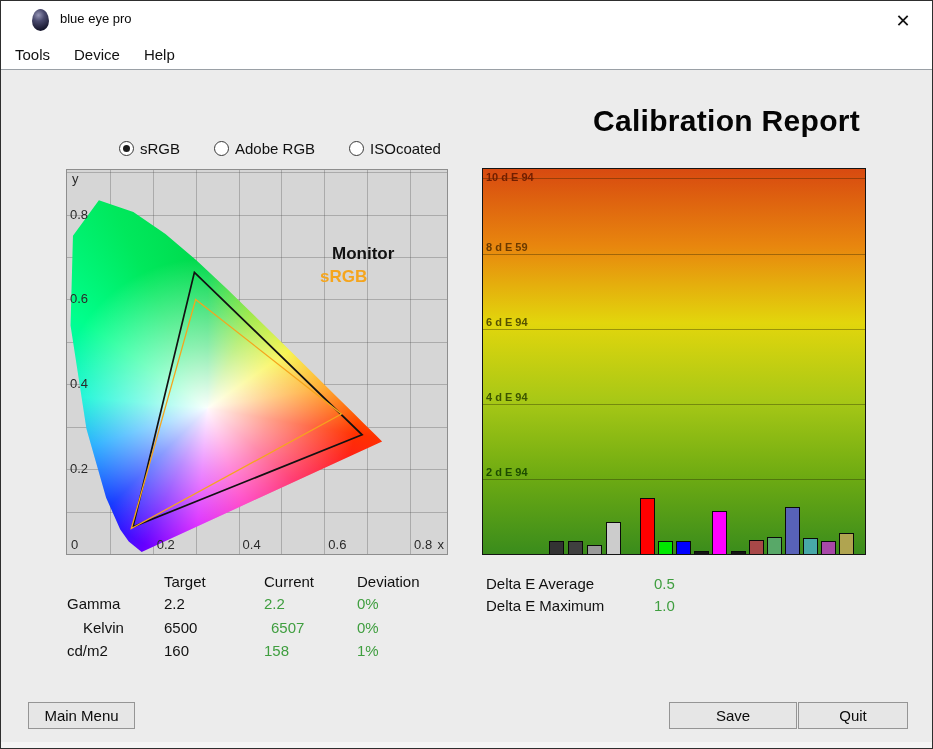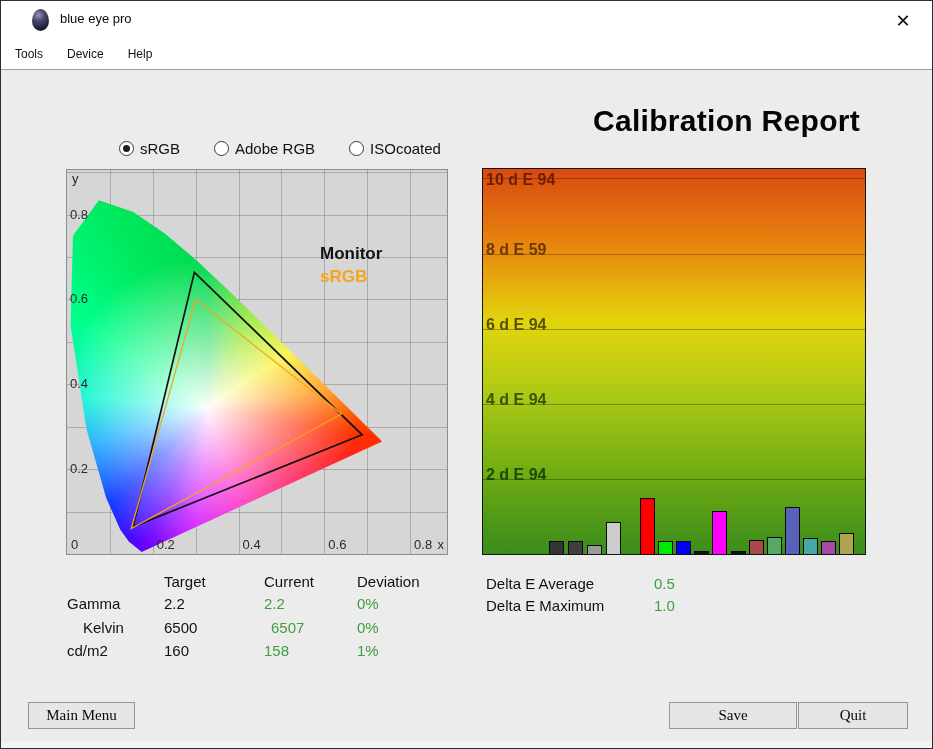--- a/index.html
+++ b/index.html
@@ -9,21 +9,21 @@
   
   .titlebar{position:absolute;top:0;left:0;right:0;height:38px;background:#ffffff;}
   .app-icon{position:absolute;left:31px;top:8px;width:17px;height:22px;
     border-radius:50% 50% 50% 50%/55% 55% 45% 45%;
     background:radial-gradient(circle at 38% 28%,#9595b5 0%,#4a4a6e 32%,#16162c 78%);}
   .window-title{position:absolute;left:59px;top:10px;font-size:13px;color:#0a0a0a;}
   .close-btn{position:absolute;right:10px;top:7px;width:38px;height:26px;border:none;background:transparent;
     font-size:18px;font-weight:300;color:#111;text-align:center;line-height:26px;cursor:default;padding:0;}
   
   .menubar{position:absolute;top:38px;left:0;right:0;height:30px;background:#ffffff;
-    display:flex;align-items:center;padding-left:12px;gap:20px;font-size:12px;}
+    display:flex;align-items:center;padding-left:12px;gap:20px;font-size:15px;}
   .menu-item{padding:2px 2px;}
   
   .content{position:absolute;top:68px;left:0;width:933px;height:673px;
     background:#ececec;border-top:1px solid #9aa0a6;box-sizing:border-box;}
   
   .radio-group{position:absolute;left:118px;top:70px;display:flex;gap:34px;align-items:center;font-size:15px;}
   .radio-item{display:flex;align-items:center;gap:6px;}
   .radio-circle{width:15px;height:15px;border-radius:50%;border:1px solid #3a3a3a;background:#fff;
     position:relative;box-sizing:border-box;flex:0 0 auto;}
   .radio-circle.selected::after{content:"";position:absolute;left:3px;top:3px;width:7px;height:7px;
@@ -43,32 +43,32 @@
         #ff0048 130deg,#ff00b4 160deg,#d400ff 185deg,#6400ff 205deg,#0028ff 225deg,
         #00a0ff 252deg,#00f5d2 275deg,#00ff8c 305deg,#00e85c 335deg,#00d84a 360deg);}
   .cie-svg{position:absolute;left:0;top:0;width:100%;height:100%;}
   .tick-label{position:absolute;font-size:13px;color:#2a2a2a;}
   .axis-letter{position:absolute;font-size:13px;color:#2a2a2a;}
   .cie-legend{position:absolute;left:253px;top:72px;font-size:17px;font-weight:bold;line-height:23px;}
   
   .delta-chart{position:absolute;left:481px;top:98px;width:384px;height:387px;
     border:1px solid #141414;box-sizing:border-box;overflow:hidden;}
   .delta-line{position:absolute;left:0;right:0;height:1px;background:rgba(30,25,0,0.35);}
-  .delta-label{position:absolute;left:3px;font-size:16px;font-weight:bold;white-space:nowrap;}
+  .delta-label{position:absolute;left:3px;font-size:11px;font-weight:bold;white-space:nowrap;}
   .delta-bar{position:absolute;bottom:0;width:15px;border:1px solid #0a0a0a;border-bottom:none;box-sizing:border-box;}
   
   .results-table{position:absolute;left:66px;top:503px;width:380px;height:95px;font-size:15px;}
   .results-table span{position:absolute;white-space:nowrap;}
   .green{color:#3f9e3f;}
   
   .delta-summary{position:absolute;left:485px;top:505px;width:300px;font-size:15px;}
   .delta-summary span{position:absolute;white-space:nowrap;}
   
   .btn{position:absolute;height:27px;background:#e6e6e6;border:1px solid #959595;
-    font-family:Liberation Serif, serif;font-size:15px;color:#0a0a0a;
+    font-family:Liberation Sans, sans-serif;font-size:15px;color:#0a0a0a;
     display:flex;align-items:center;justify-content:center;box-sizing:border-box;padding:0;}
   .btn-main{left:27px;top:632px;width:107px;}
   .btn-cal{left:156px;top:632px;width:107px;border:2px solid #0b6fd7;background:#ededed;position:absolute;}
   .btn-cal::before{content:"";position:absolute;left:2px;top:2px;right:2px;bottom:2px;border:1px dotted #444;}
   .btn-save{left:668px;top:632px;width:128px;}
   .btn-quit{left:797px;top:632px;width:110px;}
 </style>
 </head>
 <body>
 
@@ -133,21 +133,21 @@
         <div class="tick-label" style="left: 3px; top: calc(33.7% - 8px);">0.6</div>
         <div class="tick-label" style="left: 3px; top: calc(11.6% - 8px);">0.8</div>
         <div class="tick-label" style="bottom: 2px; left: calc(0% + 4px);">0</div>
         <div class="tick-label" style="bottom: 2px; left: calc(22.57% + 4px);">0.2</div>
         <div class="tick-label" style="bottom: 2px; left: calc(45.15% + 4px);">0.4</div>
         <div class="tick-label" style="bottom: 2px; left: calc(67.72% + 4px);">0.6</div>
         <div class="tick-label" style="bottom: 2px; left: calc(90.29% + 4px);">0.8</div>
         <div class="axis-letter" style="left: 5px; top: 1px;">y</div>
         <div class="axis-letter" style="right: 3px; bottom: 2px;">x</div>
         <div class="cie-legend">
-          <div style="color: rgb(17, 17, 17);">Monitor</div>
+          <div style="color: rgb(17, 17, 17); margin-left: 12px;">Monitor</div>
           <div style="color: rgb(245, 165, 29);">sRGB</div>
         </div>
       </div>
 
     <div class="delta-chart" style="background: linear-gradient(rgb(216, 74, 16) 0%, rgb(232, 134, 14) 20%, rgb(226, 214, 12) 40%, rgb(168, 200, 22) 60%, rgb(112, 172, 18) 79%, rgb(58, 140, 28) 100%);">
         <div class="delta-line" style="top: 9.4px;"></div>
         <div class="delta-label" style="color: rgb(112, 30, 0); top: 2px;">10 d E 94</div>
         <div class="delta-line" style="top: 84.5px;"></div>
         <div class="delta-label" style="color: rgb(107, 58, 0); top: 71.5px;">8 d E 59</div>
         <div class="delta-line" style="top: 159.6px;"></div>

